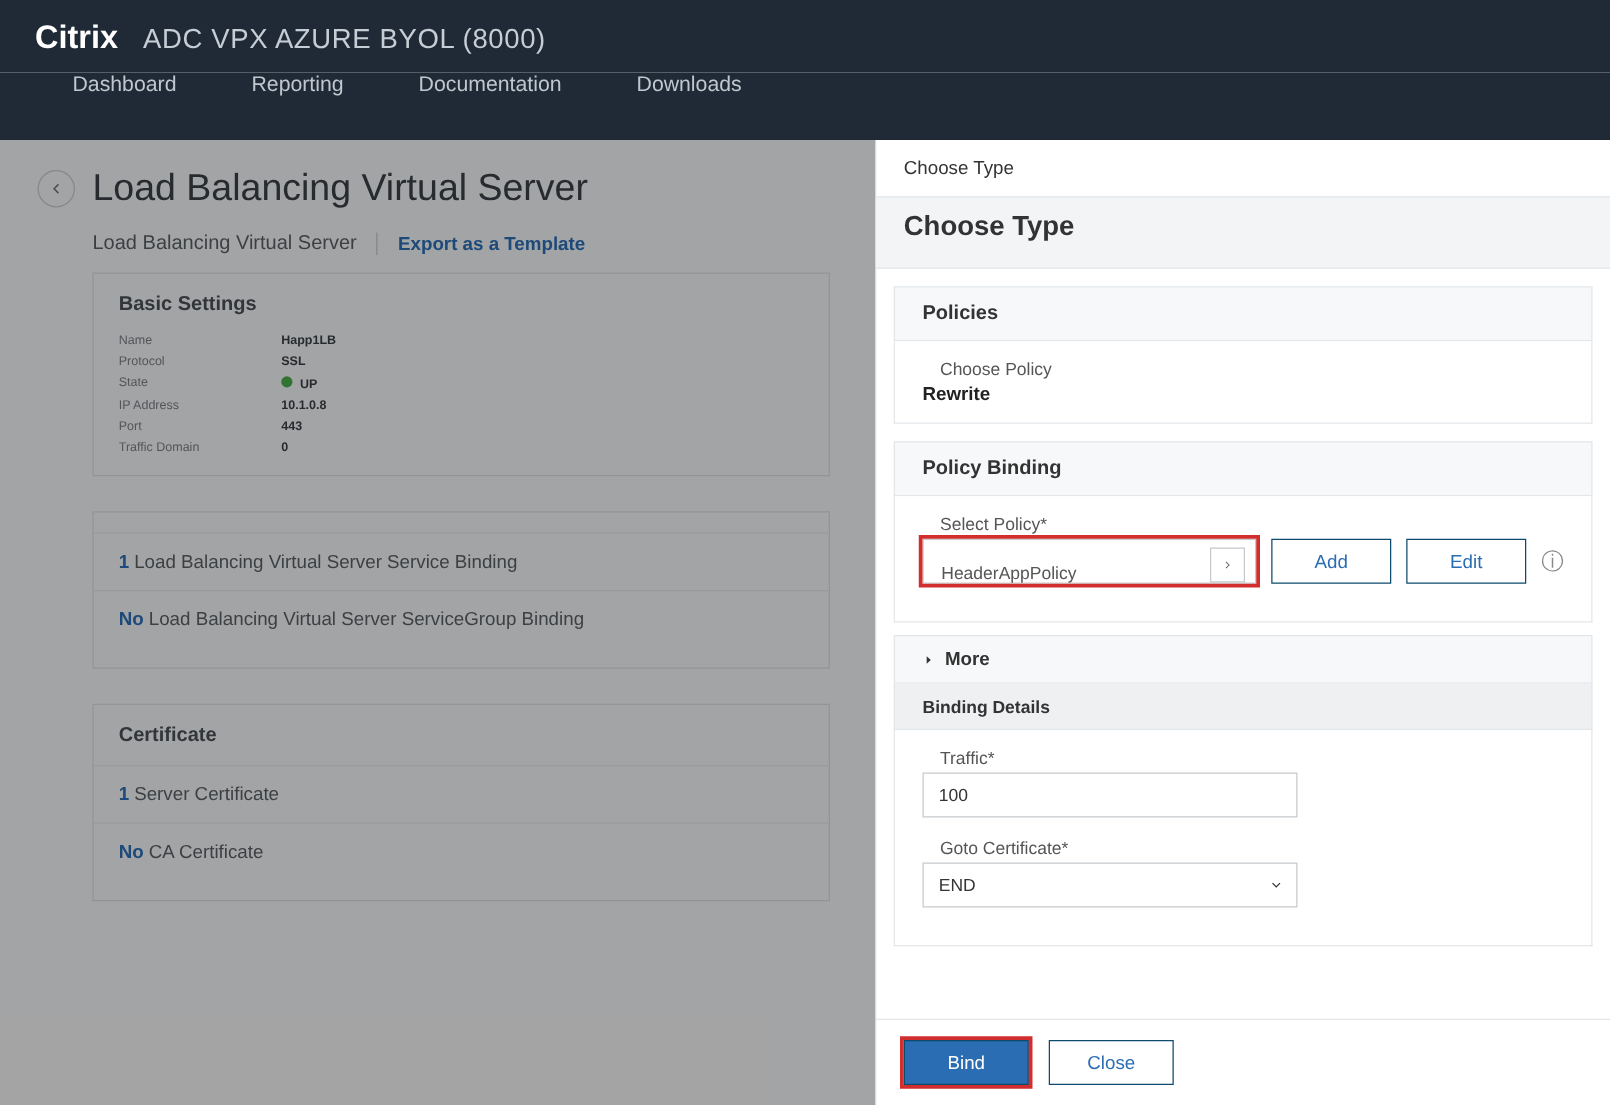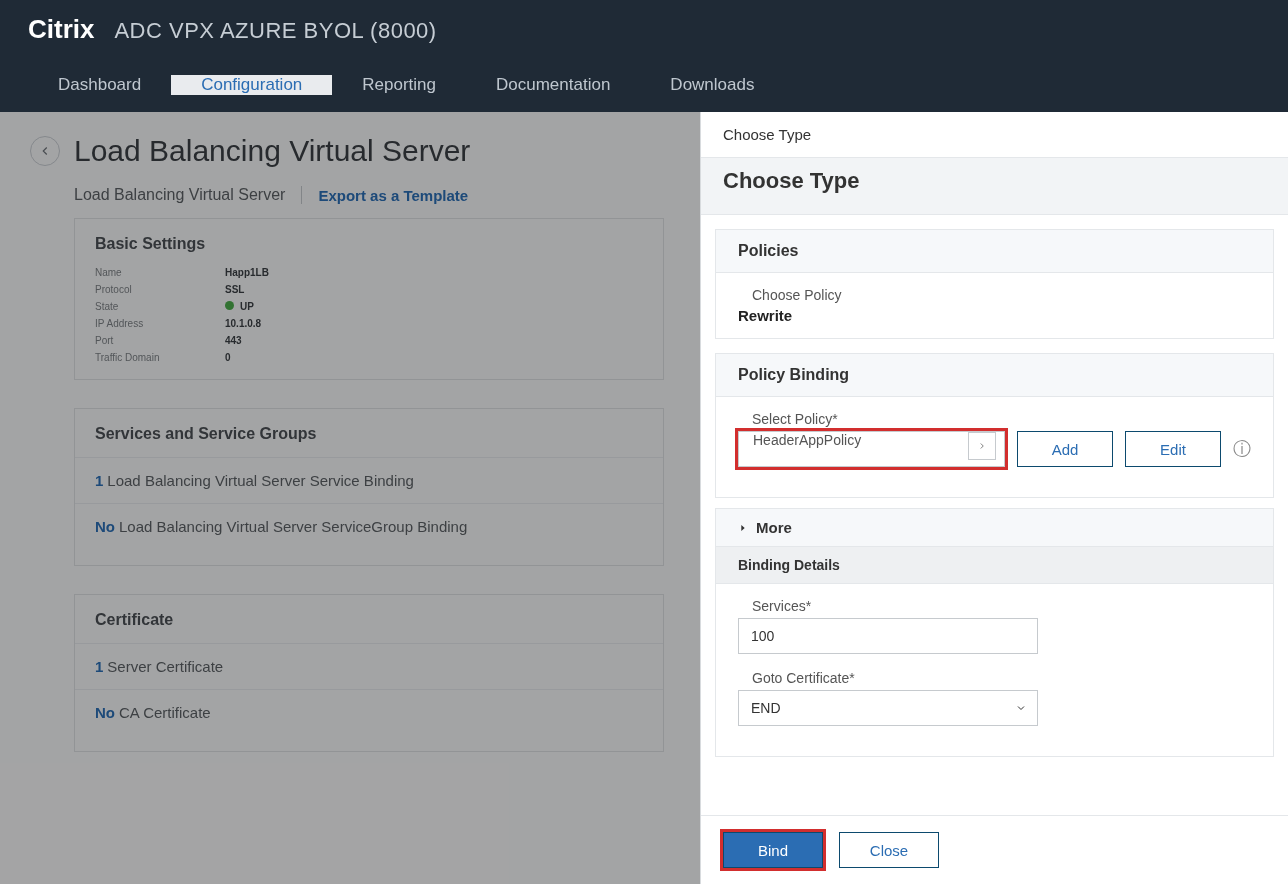--- a/index.html
+++ b/index.html
@@ -20,21 +20,21 @@
     align-items: center;
     padding: 0 28px;
     font-size: 24px;
   }
   .brand strong { color: #fff; font-weight: 700; font-size: 26px; }
   .brand span { color: #c6cdd4; font-weight: 400; letter-spacing: .5px; font-size: 22px; }
   .navbar {
     background: #1f2a36;
     height: 54px;
     display: flex;
-    align-items: center;
+    align-items: flex-start;
     padding: 0 28px;
   }
   .navtab {
     color: #bfc7cf;
     font-size: 17px;
     padding: 0 30px;
     display: flex;
     align-items: center;
     cursor: pointer;
   }
@@ -92,21 +92,21 @@
   }
   .panel-crumb { padding:14px 22px; font-size:15px; color:#333; }
   .panel-title { padding:10px 22px 20px; font-size:22px; font-weight:700; background:#f2f4f6; border-top:1px solid #e4e7ea; border-bottom:1px solid #e4e7ea; }
   .section-h { background:#f6f8fa; border:1px solid #e4e7ea; padding:12px 22px; font-size:16px; font-weight:700; color:#333; margin:14px 14px 0; }
   .section-b { border:1px solid #e4e7ea; border-top:none; padding:14px 22px; margin:0 14px; background:#fff; }
   .lbl { font-size:14px; color:#555; margin-bottom:4px;margin-left:14px; }
   .val { font-size:15px; font-weight:700; color:#222; }
   .field { margin-bottom:16px; }
   .policy-row { display:flex; align-items:center; gap:12px; }
   .policy-select {
-    display:flex; align-items:flex-start; justify-content:space-between;
+    display:flex; align-items:flex-end; justify-content:space-between;
     border:1px solid #c6cace; width:300px; height:36px; padding:0 8px 0 14px;
     color:#555; font-size:14px;
     outline:3px solid #d22e2e;
   }
   .chev-box { width:28px; height:28px; border:1px solid #c6cace; display:flex; align-items:center; justify-content:center; color:#666; }
   .btn {
     border:1px solid #0c4a6e; color:#2b6db3; background:#fff;
     height:36px; padding:0 22px; font-size:15px; display:inline-flex; align-items:center; justify-content:center; cursor:pointer;
   }
   .btn.small { min-width:96px; }
@@ -133,21 +133,20 @@
 <div class="topbar">
   <div class="brand">
     <strong>Citrix</strong>
     <span>&nbsp;</span>
     <span>ADC VPX AZURE BYOL (8000)</span>
   </div>
 </div>
 
 <div class="navbar">
   <div class="navtab">Dashboard</div>
-  <div class="navtab active">Configuration</div>
   <div class="navtab">Reporting</div>
   <div class="navtab">Documentation</div>
   <div class="navtab">Downloads</div>
 </div>
 
 <div class="content">
 
   <div class="main">
     <div class="page-titlebar">
       <div class="back-btn">
@@ -175,21 +174,20 @@
         <div class="k">IP Address</div>
         <div class="v">10.1.0.8</div>
         <div class="k">Port</div>
         <div class="v">443</div>
         <div class="k">Traffic Domain</div>
         <div class="v">0</div>
       </div>
     </div>
 
     <div class="card card2">
-      <h3>Services and Service Groups</h3>
       <div class="row-item"><span class="cnt">1</span><span>Load Balancing Virtual Server Service Binding</span></div>
       <div class="row-item"><span class="cnt">No</span><span>Load Balancing Virtual Server ServiceGroup Binding</span></div>
     </div>
 
     <div class="card card2">
       <h3>Certificate</h3>
       <div class="row-item"><span class="cnt">1</span><span>Server Certificate</span></div>
       <div class="row-item"><span class="cnt">No</span><span>CA Certificate</span></div>
     </div>
   </div>
@@ -229,21 +227,21 @@
     <div class="more-row">
       <svg width="10" height="10" viewBox="0 0 24 24" fill="currentColor">
           <path d="M8 5l8 7-8 7z"></path>
         </svg>
       <span>More</span>
     </div>
 
     <div class="subh">Binding Details</div>
     <div class="section-b" style="border-top:none;">
       <div class="field">
-        <div class="lbl">Services*</div>
+        <div class="lbl">Traffic*</div>
         <input class="textin" value="100" style="">
       </div>
       <div class="field">
         <div class="lbl">Goto Certificate*</div>
         <div class="selectbox">
           <span>END</span>
           <svg width="12" height="12" viewBox="0 0 24 24" fill="none" stroke="currentColor" stroke-width="2">
               <path d="M6 9l6 6 6-6"></path>
             </svg>
         </div>

